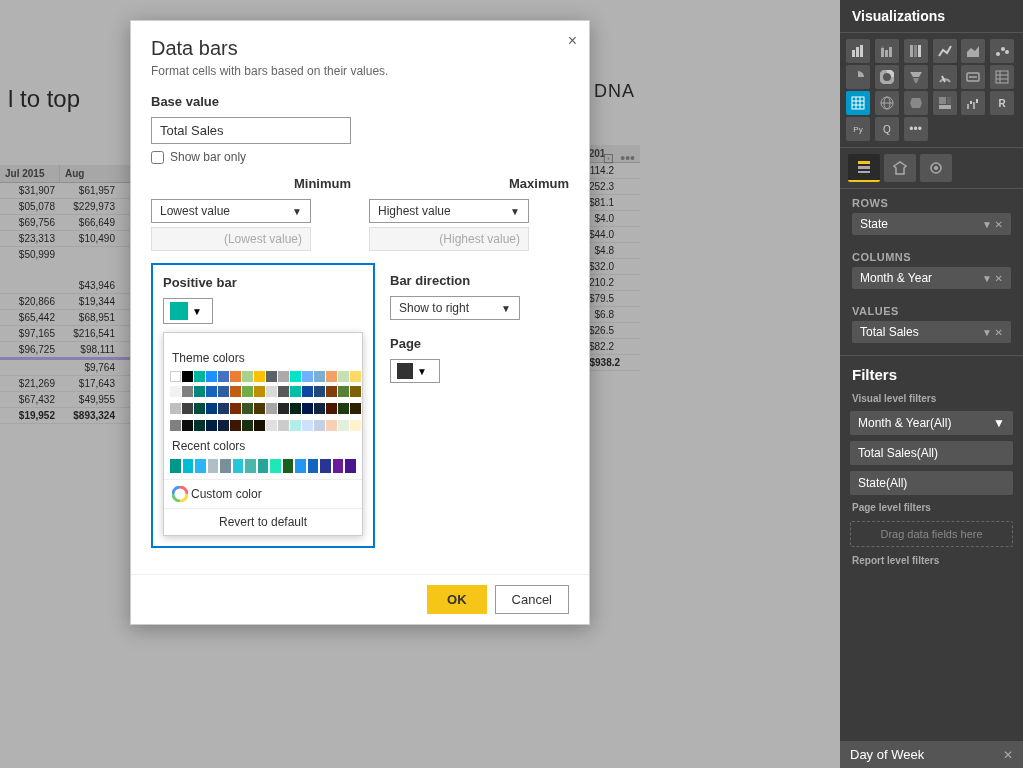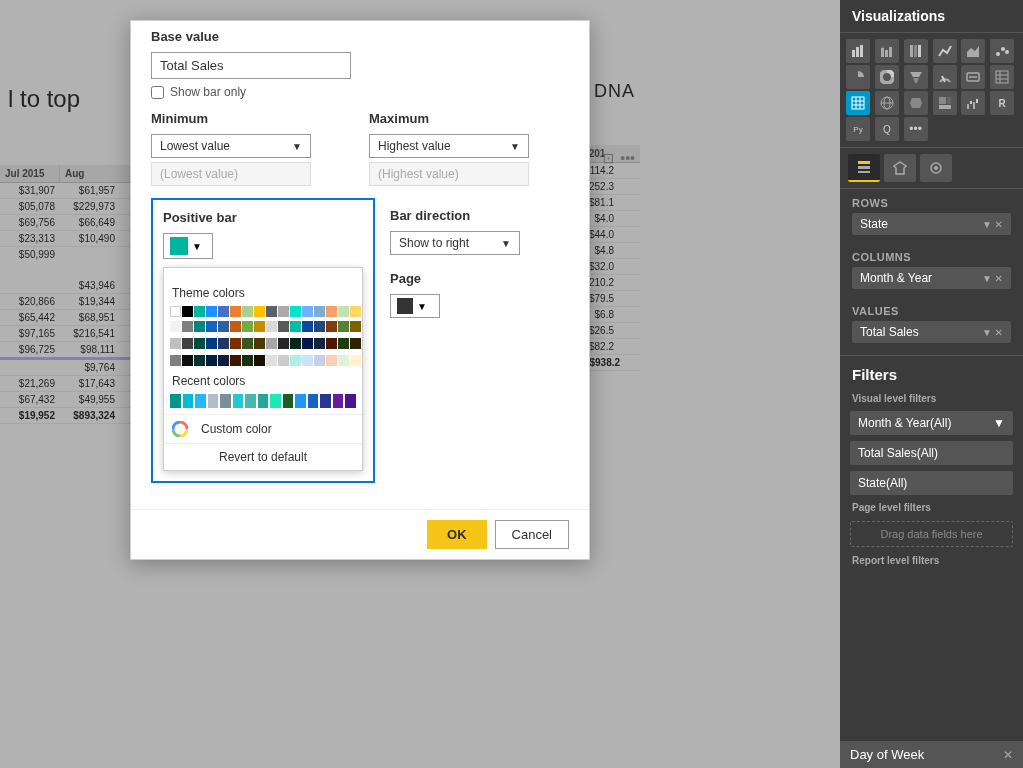--- a/index.html
+++ b/index.html
@@ -256,20 +256,21 @@
       gap: 6px;
       margin-bottom: 12px;
     }
     .checkbox-row input[type=checkbox] { margin: 0; }
     .checkbox-row label { font-size: 12px; color: #555; }
 
     .two-col {
       display: flex;
       gap: 18px;
       margin-bottom: 12px;
+      text-align: right;
     }
     .col-section { flex: 1; }
 
     .dropdown-select {
       display: flex;
       align-items: center;
       border: 1px solid #999;
       padding: 4px 8px;
       font-size: 12px;
       color: #333;
@@ -365,21 +366,21 @@
     }
     .recent-color-cell {
       width: 14px;
       height: 14px;
       cursor: pointer;
     }
 
     .custom-color-btn {
       display: flex;
       align-items: center;
-      gap: 13px;
+      gap: 3px;
       padding: 6px 8px;
       cursor: pointer;
       font-size: 12px;
       color: #333;
       border-top: 1px solid #eee;
     }
     .color-wheel-icon {
       width: 16px;
       height: 16px;
     }
@@ -585,20 +586,25 @@
 
   <div style="position:absolute;right:205px;top:150px;display:flex;gap:6px;align-items:center;">
     <div style="font-size:14px;color:#999;">⊡</div>
     <div style="font-size:14px;color:#999;">•••</div>
   </div>
 </div>
 
 <div class="dialog-overlay"></div>
 
 <div class="dialog">
+  <div class="dialog-title-bar">
+    <div class="dialog-title">Data bars</div>
+    <div class="dialog-subtitle">Format cells with bars based on their values.</div>
+    <button class="dialog-close">×</button>
+  </div>
 
   <div class="dialog-body">
     
     <div class="section-label">Base value</div>
     <input type="text" class="base-value-input" value="Total Sales" style="">
     <div class="checkbox-row">
       <input type="checkbox" id="showBarOnly" style="">
       <label for="showBarOnly">Show bar only</label>
     </div>
 

